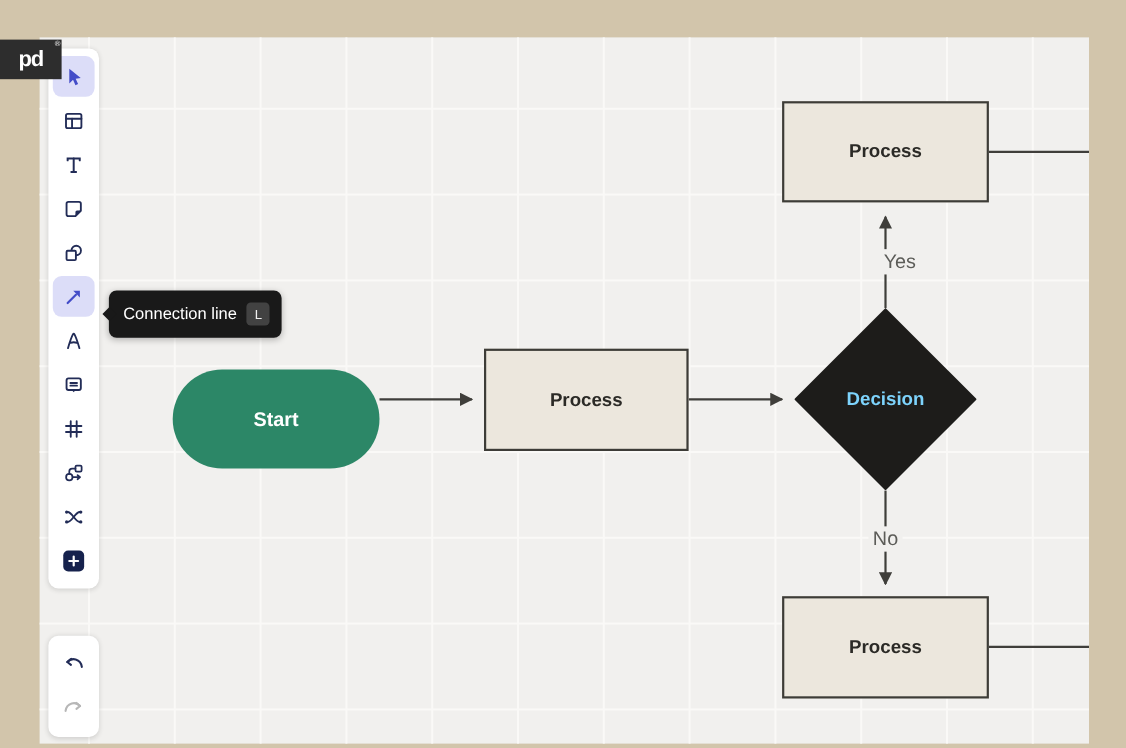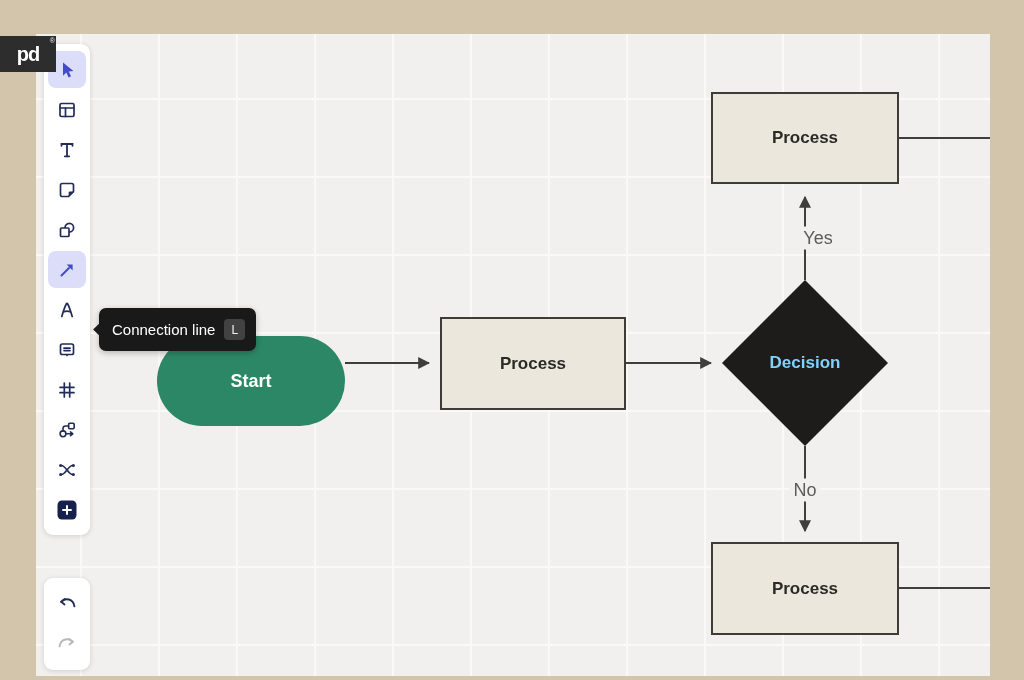--- a/index.html
+++ b/index.html
@@ -53,21 +53,21 @@
     display:flex; align-items:center; justify-content:center; cursor:pointer; }
   .tool.active { background:#dcddf8; }
   .history .tool { height:38px; margin:2px auto; }
   .tool svg { display:block; }
 
   
   .tooltip { position:absolute; left:99px; top:264px; height:43px; z-index:40;
     background:#191919; color:#fff; border-radius:7px;
     display:flex; align-items:center; gap:9px; padding:0 11px 0 13px;
     font-size:15px; white-space:nowrap;
-    box-shadow:0 2px 6px rgba(0,0,0,.25);margin-top:44px; }
+    box-shadow:0 2px 6px rgba(0,0,0,.25); }
   .tooltip .caret { position:absolute; left:-4px; top:17px; width:9px; height:9px;
     background:#191919; transform:rotate(45deg); }
   .tooltip .kbd { background:#424242; color:#f0f0f0; border-radius:4px;
     min-width:21px; height:21px; display:flex; align-items:center;
     justify-content:center; font-size:12px; }
 </style>
 </head>
 <body>
 
 <div class="logo">

